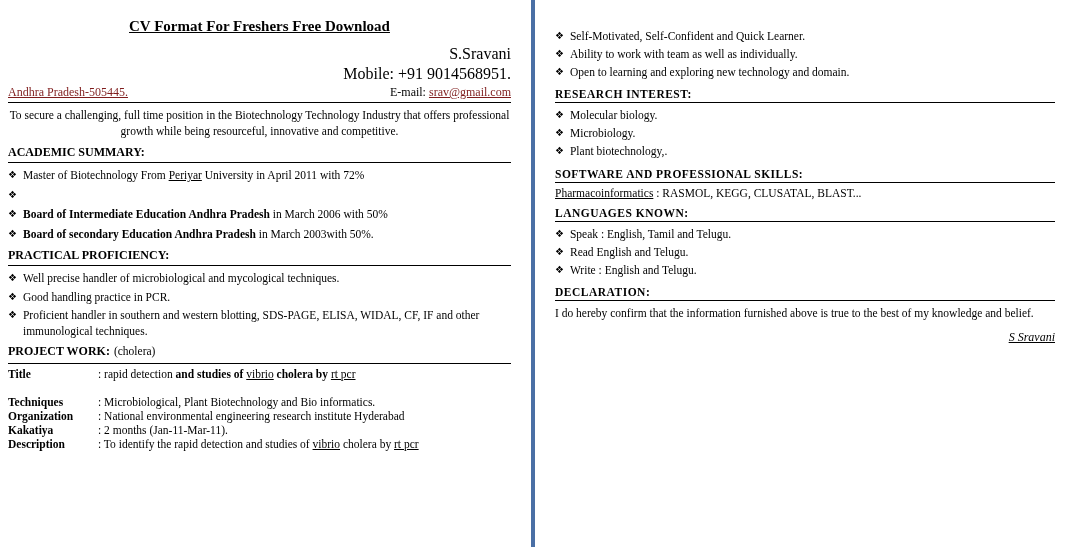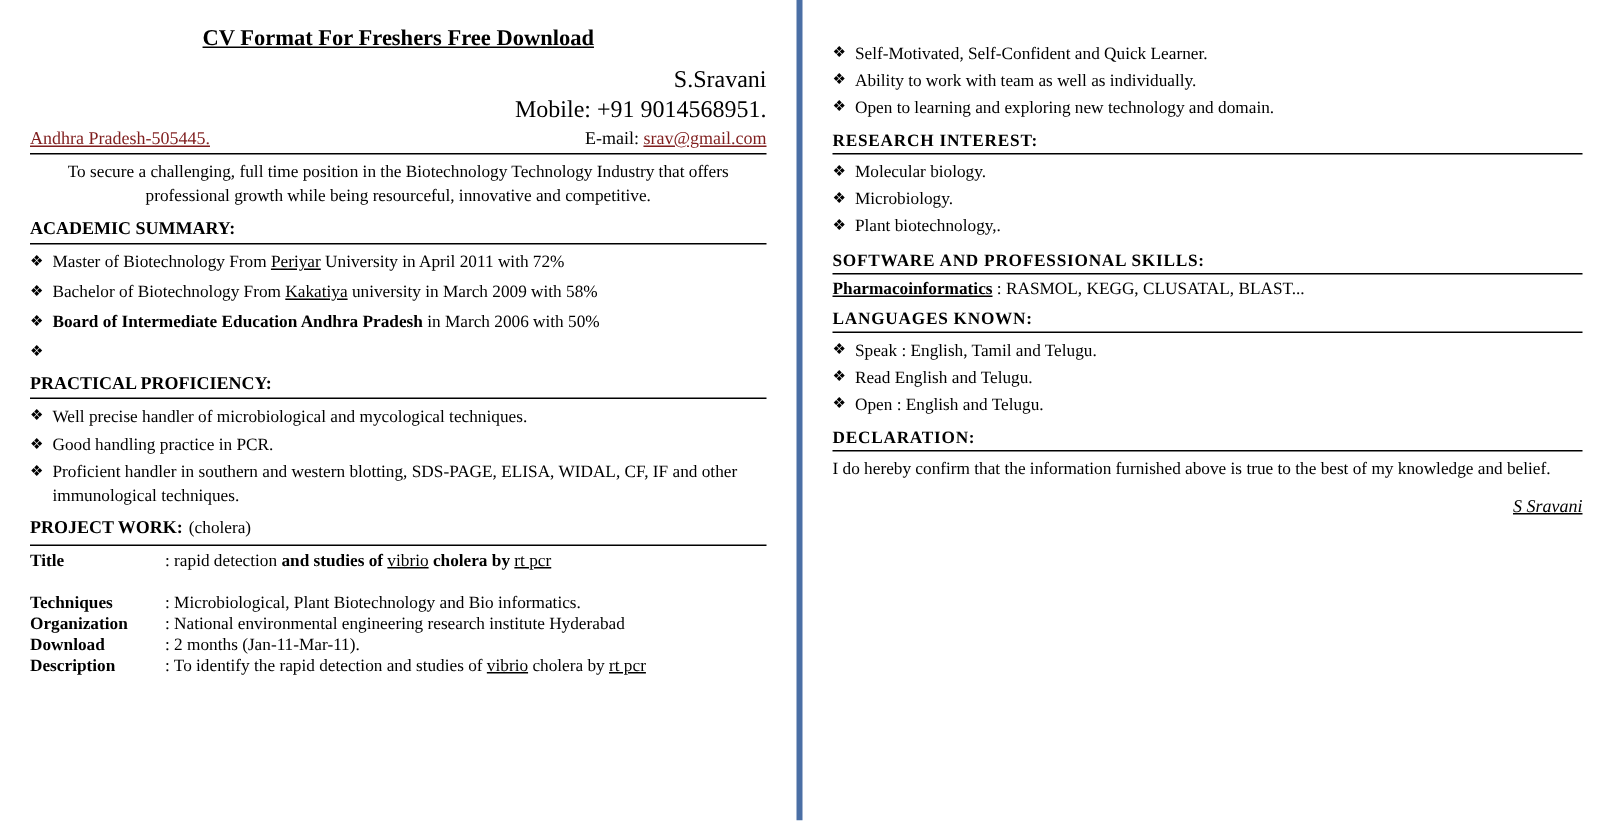--- a/index.html
+++ b/index.html
@@ -8,21 +8,21 @@
       font-size: 12px;
       background: #fff;
       color: #000;
       width: 1075px;
       height: 547px;
       overflow: hidden;
       display: flex;
     }
     .left-panel {
       width: 535px;
-      padding: 18px 20px 10px 20px;
+      padding: 18px 20px 10px 8px;
       border-right: 4px solid #4a6fa5;
       overflow: hidden;
     }
     .right-panel {
       width: 540px;
       padding: 18px 20px 10px 20px;
       overflow: hidden;
     }
     .cv-title {
       text-align: center;
@@ -102,21 +102,21 @@
       margin-top: 8px;
       margin-bottom: 2px;
     }
     .right-divider {
       border: none;
       border-top: 1px solid #000;
       margin: 1px 0 4px 0;
     }
     .pharmacoinformatics {
       text-decoration: underline;
-      font-weight: bold;
+      font-weight: normal;
     }
     .signature {
       text-align: right;
       text-decoration: underline;
       font-style: italic;
       margin-top: 8px;
       font-size: 12px;
     }
     .declaration-text {
       font-size: 11.5px;
@@ -144,28 +144,28 @@
 
   <div class="section-title">ACADEMIC SUMMARY:</div>
   <hr class="divider">
 
   <div class="academic-item">
     <span class="bullet-diamond">❖</span>
     <span>Master of Biotechnology From <span style="text-decoration:underline">Periyar</span> University in April 2011 with 72%</span>
   </div>
   <div class="academic-item">
     <span class="bullet-diamond">❖</span>
-    <span>Bachelor of Biotechnology From <span style="text-decoration:underline">Kakatiya</span> university in March 2009 with 58%</span>
   </div>
   <div class="academic-item">
     <span class="bullet-diamond">❖</span>
     <span><strong>Board of Intermediate Education Andhra Pradesh</strong> in March 2006 with 50%</span>
   </div>
   <div class="academic-item">
     <span class="bullet-diamond">❖</span>
+    <span><strong>Board of secondary Education Andhra Pradesh</strong> in March 2003with 50%.</span>
   </div>
 
   <div class="section-title">PRACTICAL PROFICIENCY:</div>
   <hr class="divider">
 
   <div class="bullet-item">
     <span class="bullet-diamond">❖</span>
     <span>Well precise handler of microbiological and mycological techniques.</span>
   </div>
   <div class="bullet-item">
@@ -190,21 +190,21 @@
   <div style="height:14px;"></div>
   <div class="project-row">
     <span class="project-key">Techniques</span>
     <span class="project-val">: Microbiological, Plant Biotechnology and Bio informatics.</span>
   </div>
   <div class="project-row">
     <span class="project-key">Organization</span>
     <span class="project-val">: National environmental engineering research institute Hyderabad</span>
   </div>
   <div class="project-row">
-    <span class="project-key">Download</span>
+    <span class="project-key">Kakatiya</span>
     <span class="project-val">: 2 months (Jan-11-Mar-11).</span>
   </div>
   <div class="project-row">
     <span class="project-key">Description</span>
     <span class="project-val">: To identify the rapid detection and studies of <span style="text-decoration:underline">vibrio</span> cholera by <span style="text-decoration:underline">rt pcr</span></span>
   </div>
 </div>
 
 <div class="right-panel">
   <div style="height:10px;"></div>
@@ -249,21 +249,21 @@
   <div class="bullet-item">
     <span class="bullet-diamond">❖</span>
     <span>Speak  : English, Tamil and Telugu.</span>
   </div>
   <div class="bullet-item">
     <span class="bullet-diamond">❖</span>
     <span>Read   English and Telugu.</span>
   </div>
   <div class="bullet-item">
     <span class="bullet-diamond">❖</span>
-    <span>Open  : English and Telugu.</span>
+    <span>Write  : English and Telugu.</span>
   </div>
 
   <div class="right-section-title">DECLARATION:</div>
   <hr class="right-divider">
   <div class="declaration-text">I do hereby confirm that the information furnished above is true to the best of my knowledge and belief.</div>
   <div class="signature">
     <span>S Sravani</span>
   </div>
 </div>
 

